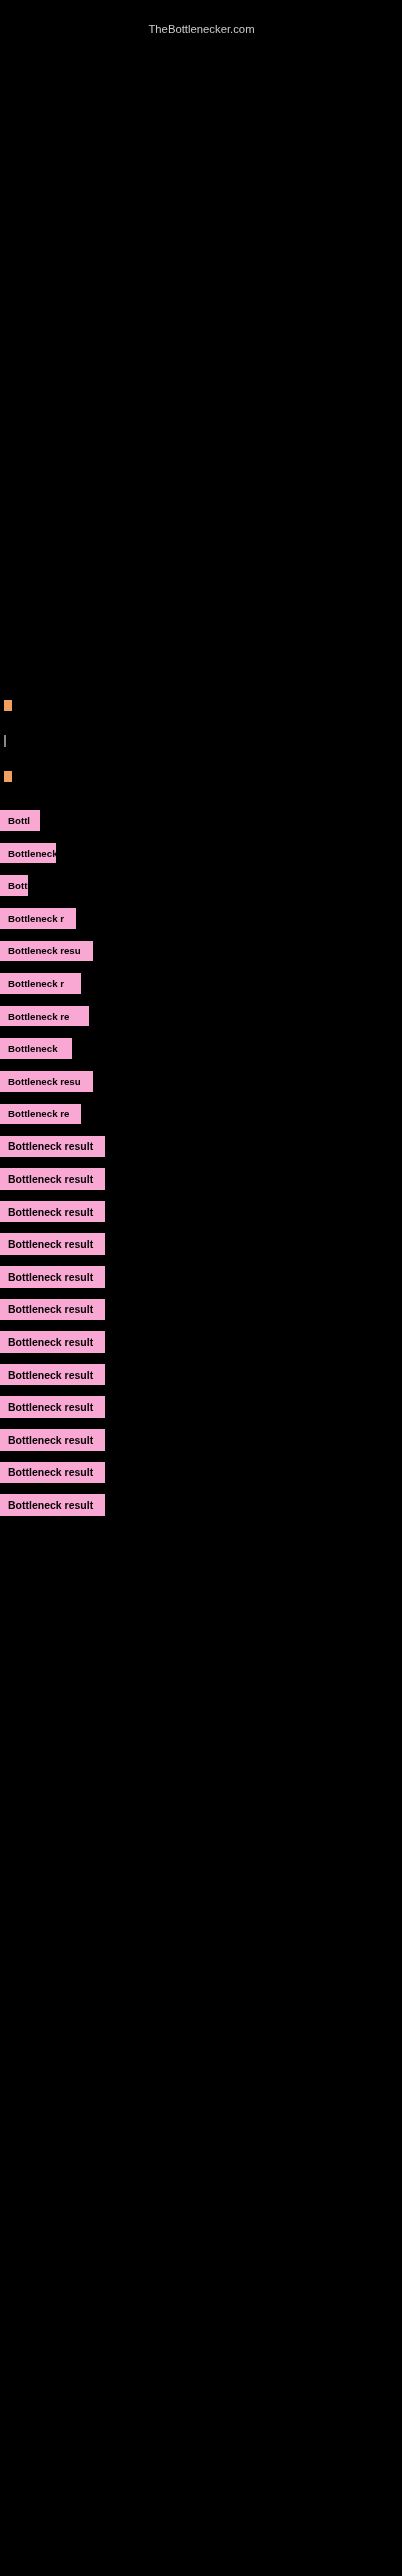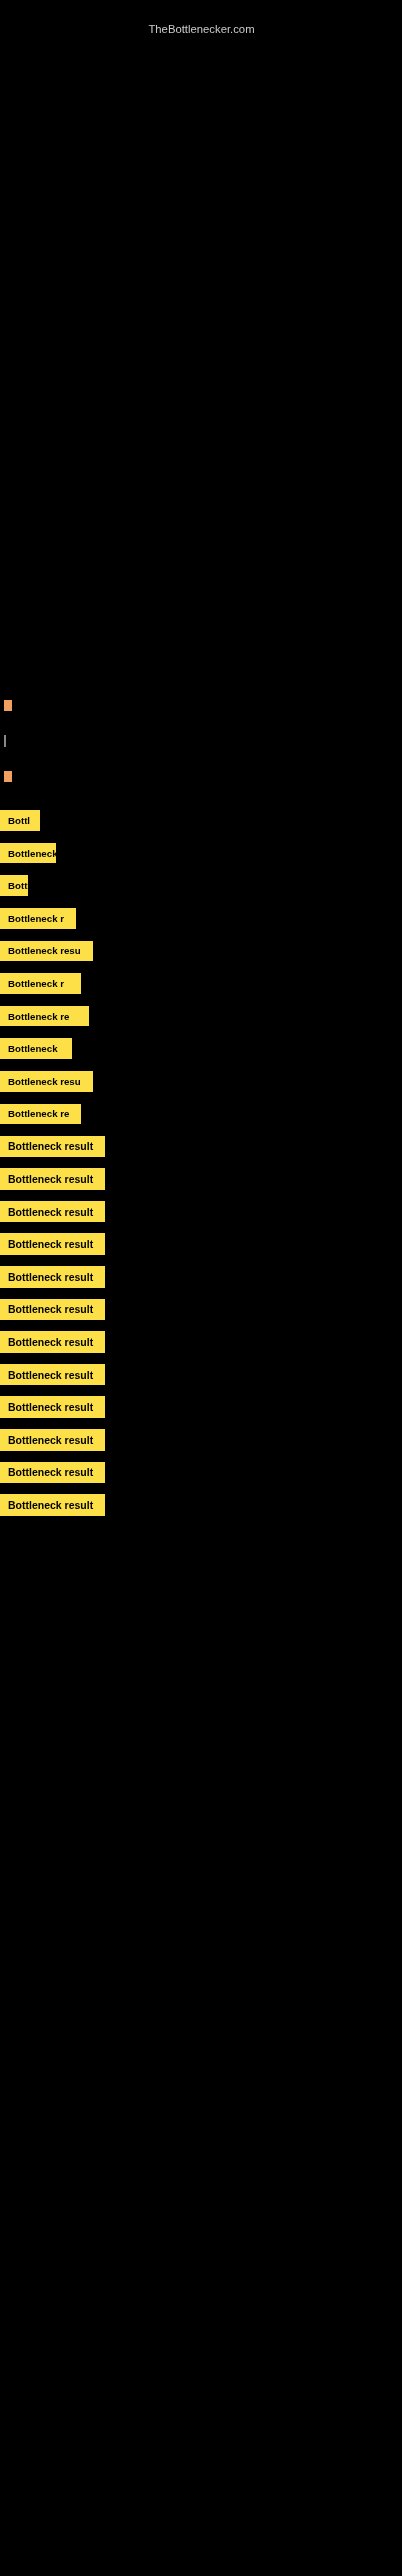--- a/index.html
+++ b/index.html
@@ -37,21 +37,21 @@
     }
 
     .bottleneck-item {
       display: flex;
       align-items: center;
       margin-bottom: 1.6px;
       height: 31px;
     }
 
     .bottleneck-label {
-      background-color: #fde047;
+      background-color: #f9a8d4;
       color: #000000;
       font-size: 10.5px;
       font-weight: bold;
       padding: 4.8px 8px;
       display: inline-block;
       white-space: nowrap;
       overflow: hidden;
     }
 
     

